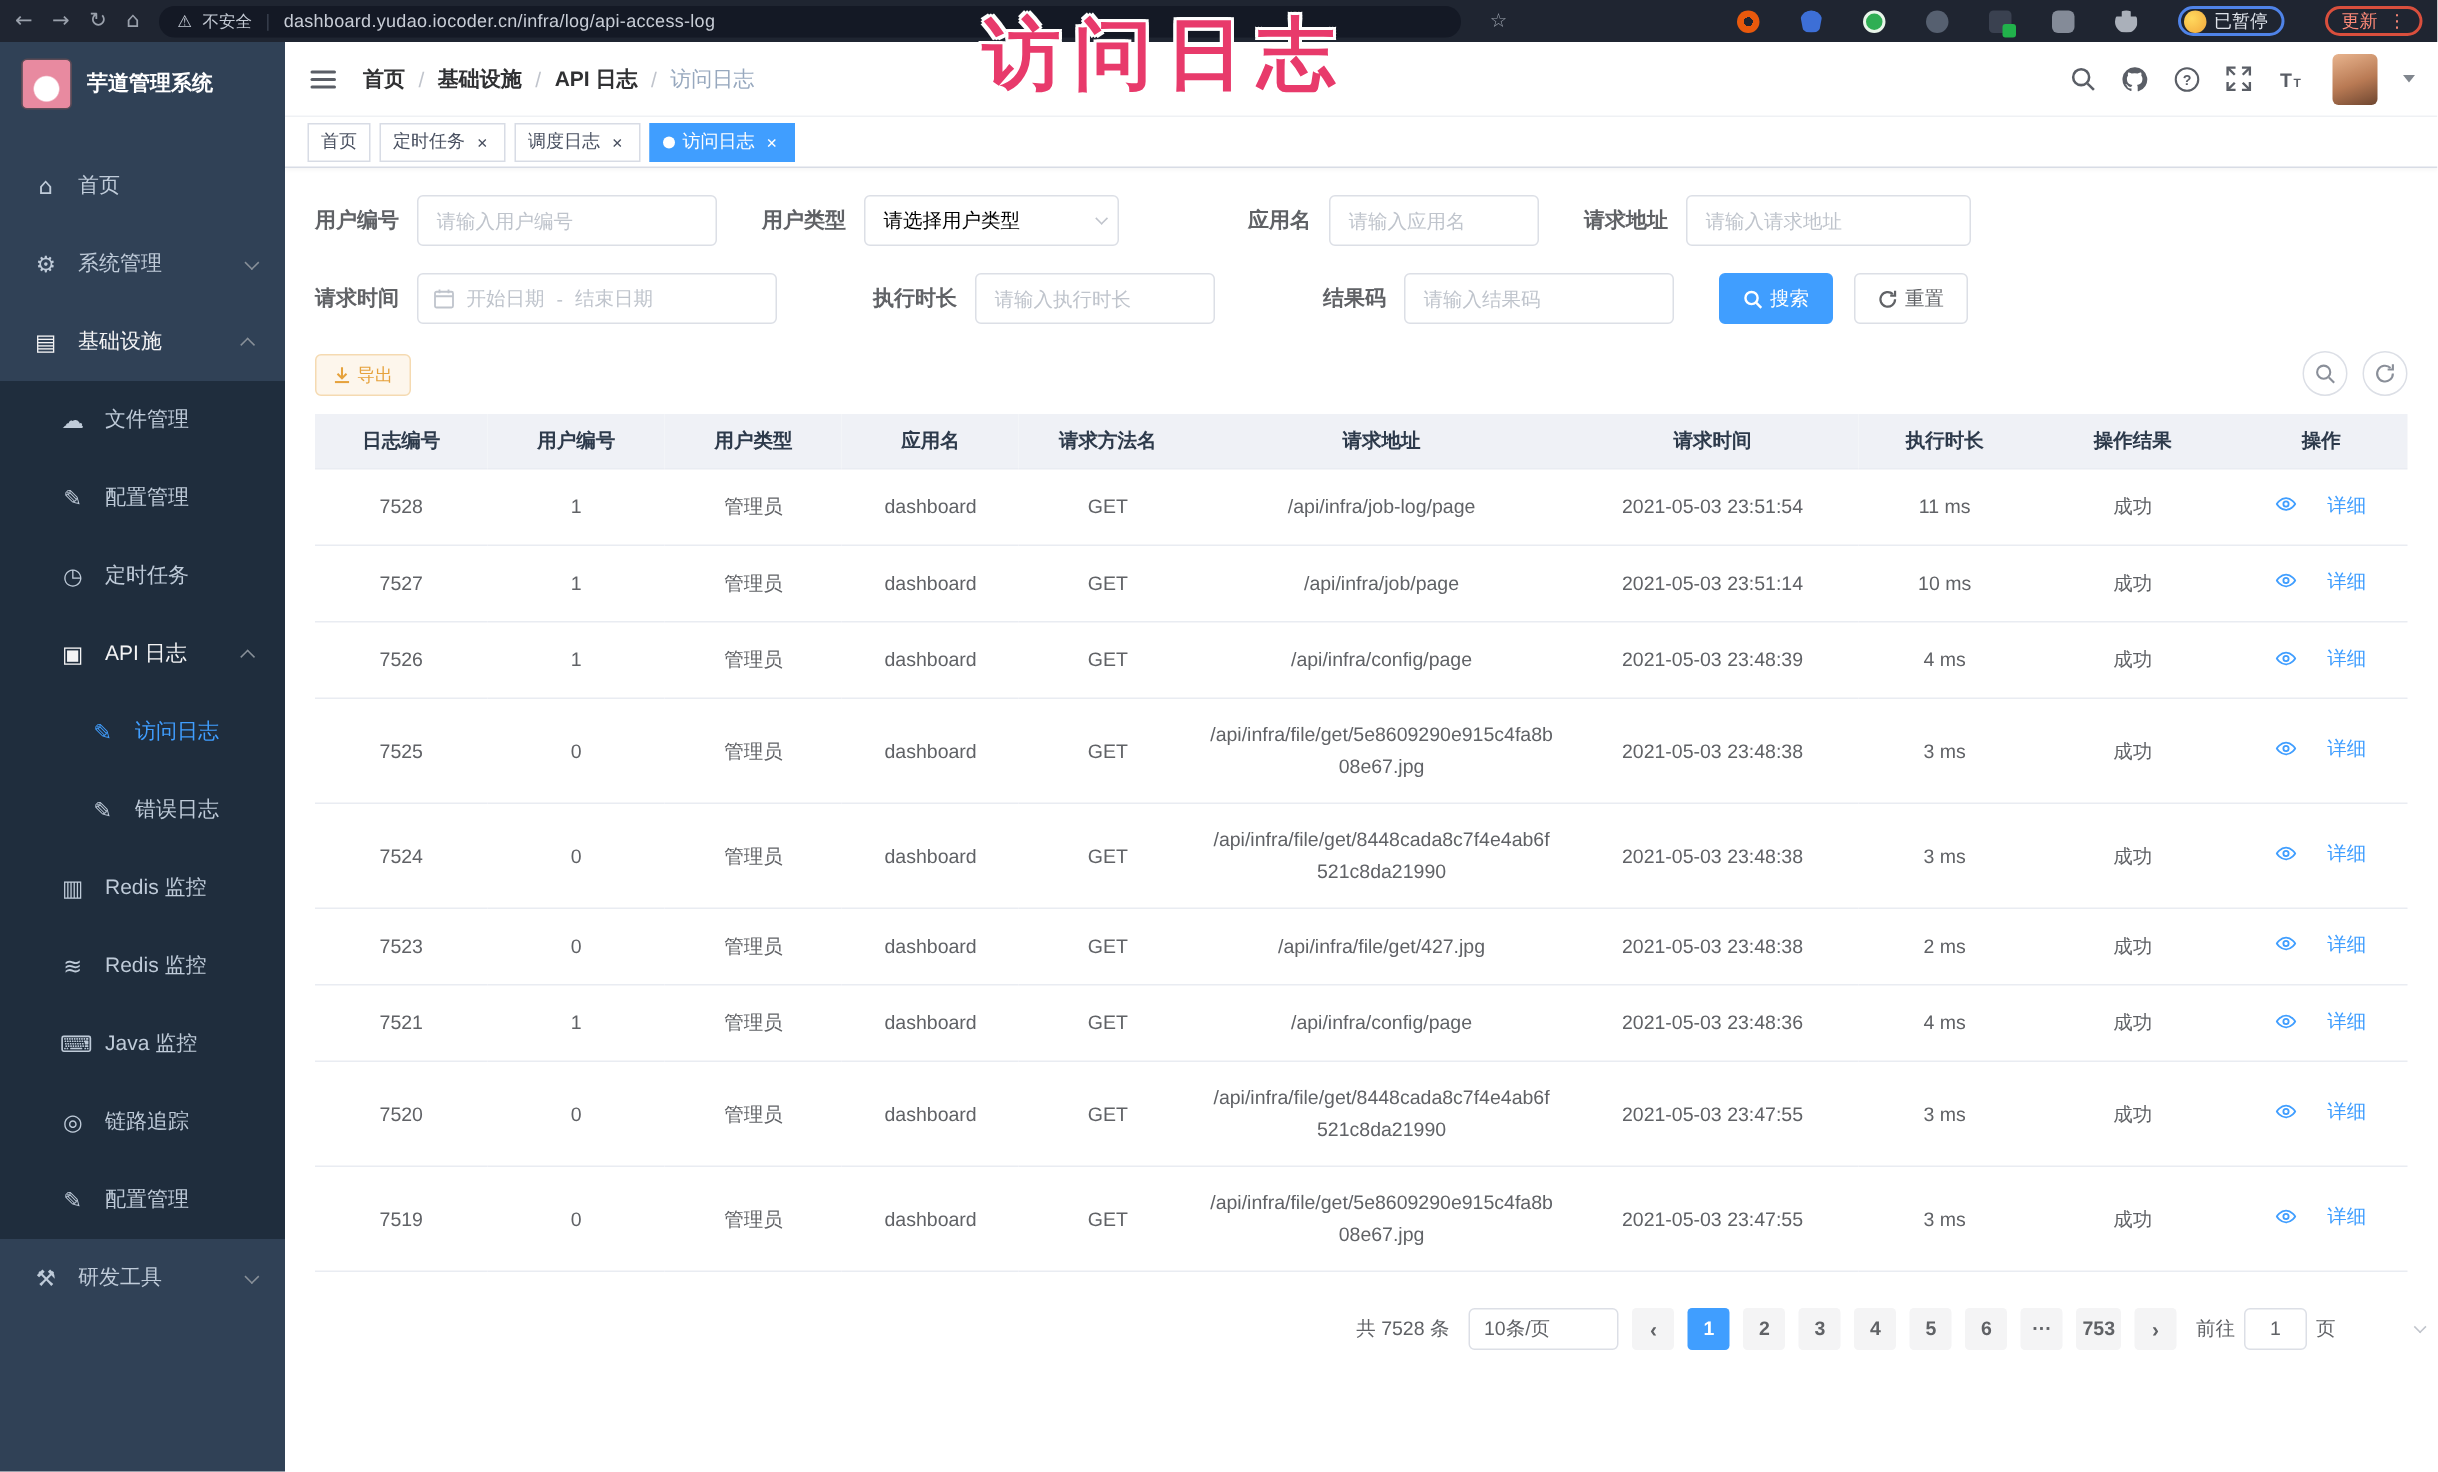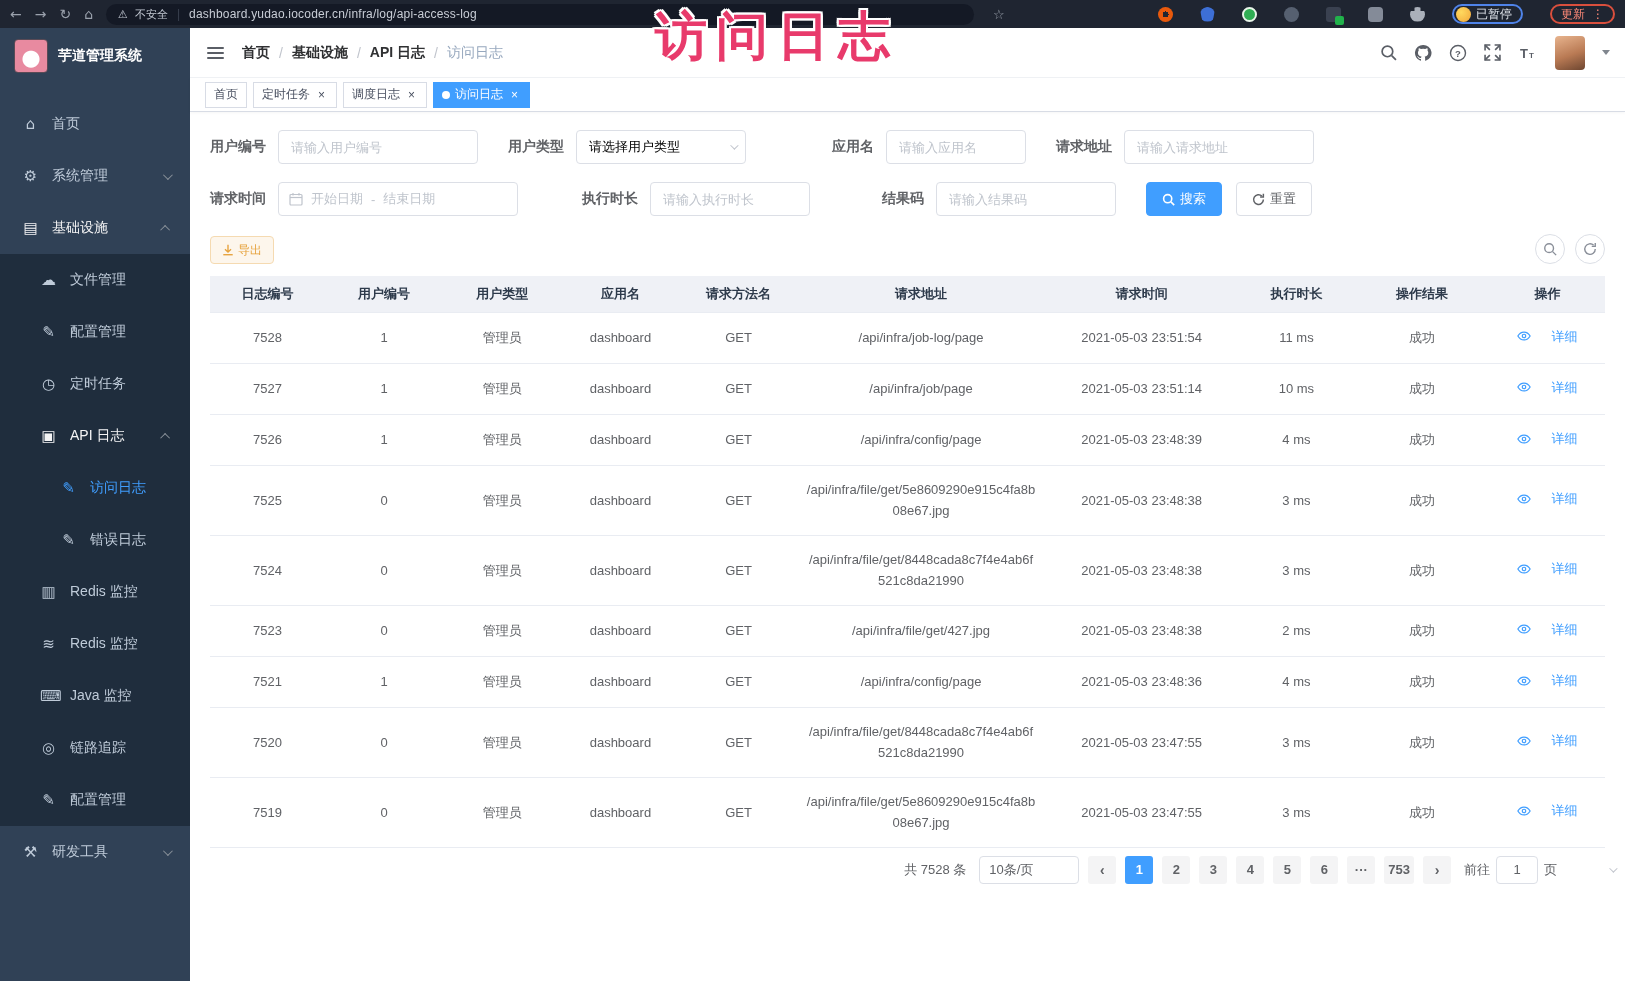--- a/index.html
+++ b/index.html
@@ -93,21 +93,21 @@
 .cbtn{width:30px;height:30px;border-radius:50%;border:1px solid #dcdfe6;background:#fff;display:grid;place-items:center;color:#666;cursor:pointer}
 
 
 table{width:100%;border-collapse:collapse;table-layout:fixed}
 thead th{background:#eff1f6;color:#2d3a4b;font-weight:bold;font-size:13px;height:36px;padding:0 6px}
 tbody td{border-bottom:1px solid #e9ecf2;padding:13px 8px;color:#606266;text-align:center;word-break:break-all;line-height:1.65;font-size:13px}
 tbody tr:first-child td{border-top:1px solid #e9ecf2}
 .link{color:#409eff;display:inline-flex;align-items:center;gap:20px;cursor:pointer;white-space:nowrap}
 
 
-.pager{display:flex;align-items:center;justify-content:flex-end;gap:9px;margin:8px 48px 0 0;color:#606266;font-size:13px}
+.pager{display:flex;align-items:center;justify-content:flex-end;gap:9px;margin:24px 48px 0 0;color:#606266;font-size:13px}
 .ptotal{margin-right:4px;white-space:nowrap}
 .psel{width:100px;height:28px;border:1px solid #dcdfe6;border-radius:4px;display:flex;align-items:center;justify-content:space-between;padding:0 9px;cursor:pointer;color:#606266}
 .pbtn{min-width:28px;height:28px;padding:0 4px;border:none;border-radius:3px;background:#f4f4f5;color:#606266;font-size:13px;font-weight:bold;display:grid;place-items:center;cursor:pointer;font-family:inherit}
 .pbtn.active{background:#409eff;color:#fff}
 .pbtn.arrow{font-size:14px}
 .goto{display:flex;align-items:center;gap:6px;margin-left:4px;white-space:nowrap}
 .goto input{width:42px;height:28px;border:1px solid #dcdfe6;border-radius:4px;text-align:center;font-size:13px;color:#606266;outline:none}
 
 
 .watermark{position:absolute;left:655px;top:2px;z-index:99;font-size:52px;font-weight:900;letter-spacing:9px;pointer-events:none;

